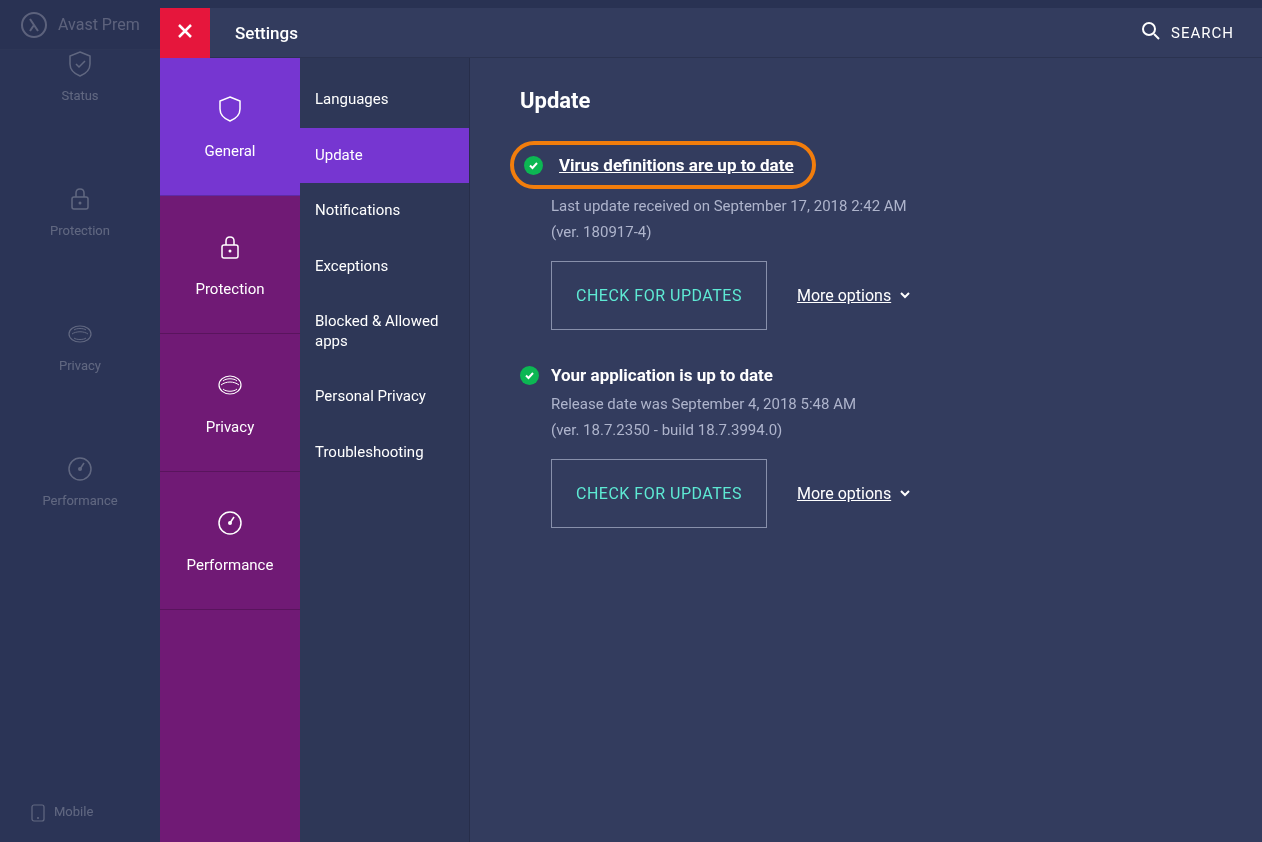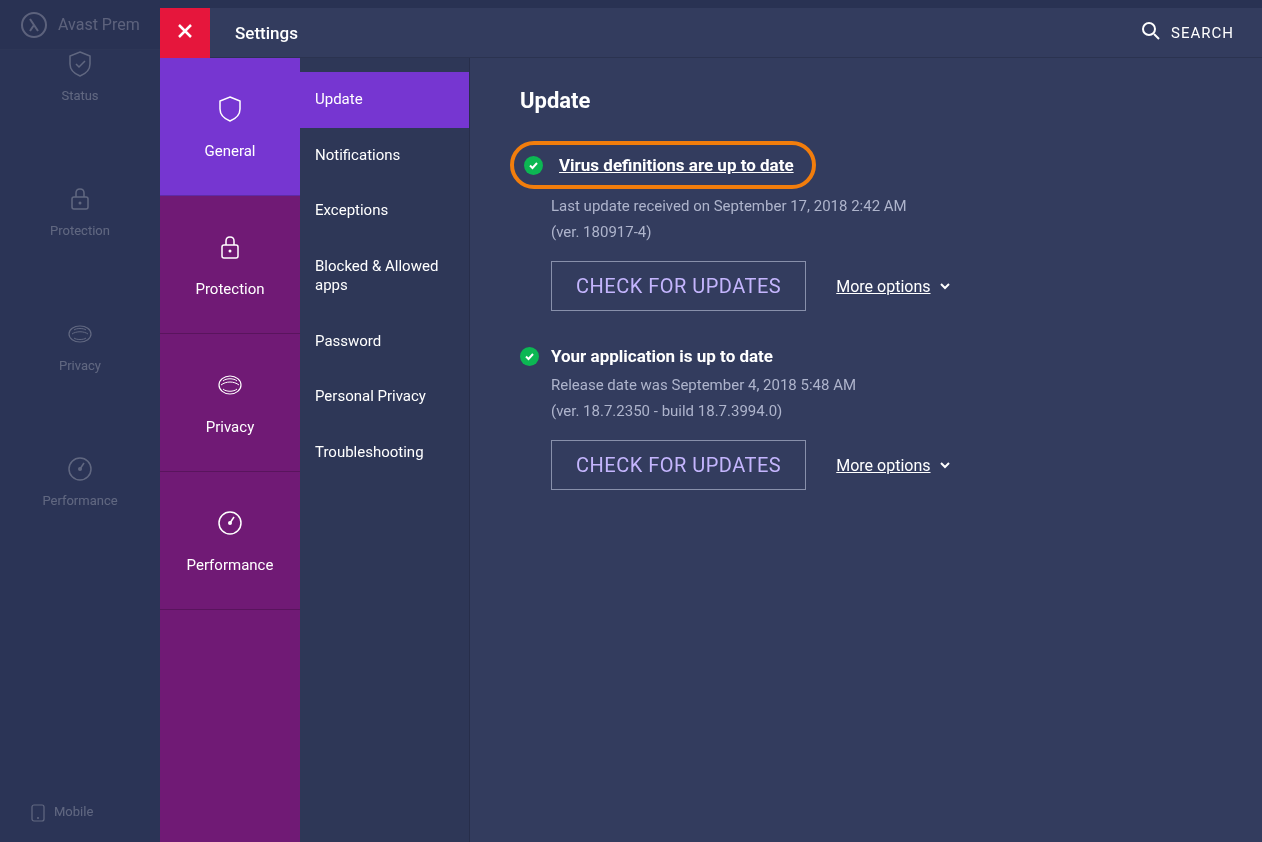--- a/index.html
+++ b/index.html
@@ -43,21 +43,21 @@
 .content { flex: 1; padding: 30px 40px 30px 50px; background: #333c5e; }
 .content-title { font-size: 22px; font-weight: 700; margin-bottom: 28px; }
 .update-block { margin-bottom: 35px; }
 .status-line { display: flex; align-items: center; gap: 12px; }
 .status-badge { width: 19px; height: 19px; border-radius: 50%; background: #0cb753; display: flex; align-items: center; justify-content: center; flex-shrink: 0; }
 .status-badge svg { width: 11px; height: 11px; }
 .status-title { font-size: 17px; font-weight: 700; }
 .highlight-wrap { display: inline-flex; align-items: center; gap: 16px; border: 4px solid #f27d0c; border-radius: 26px; padding: 10px 18px 10px 10px; margin-left: -10px; margin-bottom: 6px; text-decoration: underline; }
 .sub-line { color: #aeb4cc; font-size: 15px; margin-left: 31px; margin-bottom: 3px; line-height: 1.5; }
 .actions { display: flex; align-items: center; gap: 30px; margin-left: 31px; margin-top: 18px; }
-.btn-outline { border: 1px solid #8890ab; padding: 12px 24px; font-size: 20px; letter-spacing: 0.5px; cursor: pointer; color: #c4b5fd; }
+.btn-outline { border: 1px solid #8890ab; padding: 24px 24px; font-size: 16px; letter-spacing: 0.5px; cursor: pointer; color: #5eead4; }
 .more-opt { font-size: 16px; text-decoration: underline; cursor: pointer; display: flex; align-items: center; gap: 8px; }
 .more-opt svg { width: 12px; height: 12px; }
 </style>
 </head>
 <body>
 
 <div class="bg-app">
   <div class="bg-header">
     <span class="bg-logo-icon">
       <svg viewBox="0 0 28 28">
@@ -165,25 +165,25 @@
               <circle cx="15" cy="15" r="11" fill="none" stroke="#fff" stroke-width="1.5"></circle>
               <path d="M15 15 L19 9" stroke="#fff" stroke-width="1.5"></path>
               <circle cx="15" cy="15" r="2" fill="#fff"></circle>
             </svg>
         </span>
         <span>Performance</span>
       </div>
     </div>
 
     <div class="settings-subnav">
+      <div class="subnav-item">Languages</div>
       <div class="subnav-item active">Update</div>
       <div class="subnav-item">Notifications</div>
       <div class="subnav-item">Exceptions</div>
       <div class="subnav-item">Blocked &amp; Allowed apps</div>
-      <div class="subnav-item">Password</div>
       <div class="subnav-item">Personal Privacy</div>
       <div class="subnav-item">Troubleshooting</div>
     </div>
 
     <div class="content">
       <h1 class="content-title">Update</h1>
 
       <div class="update-block">
         <div class="highlight-wrap">
           <span class="status-badge">

